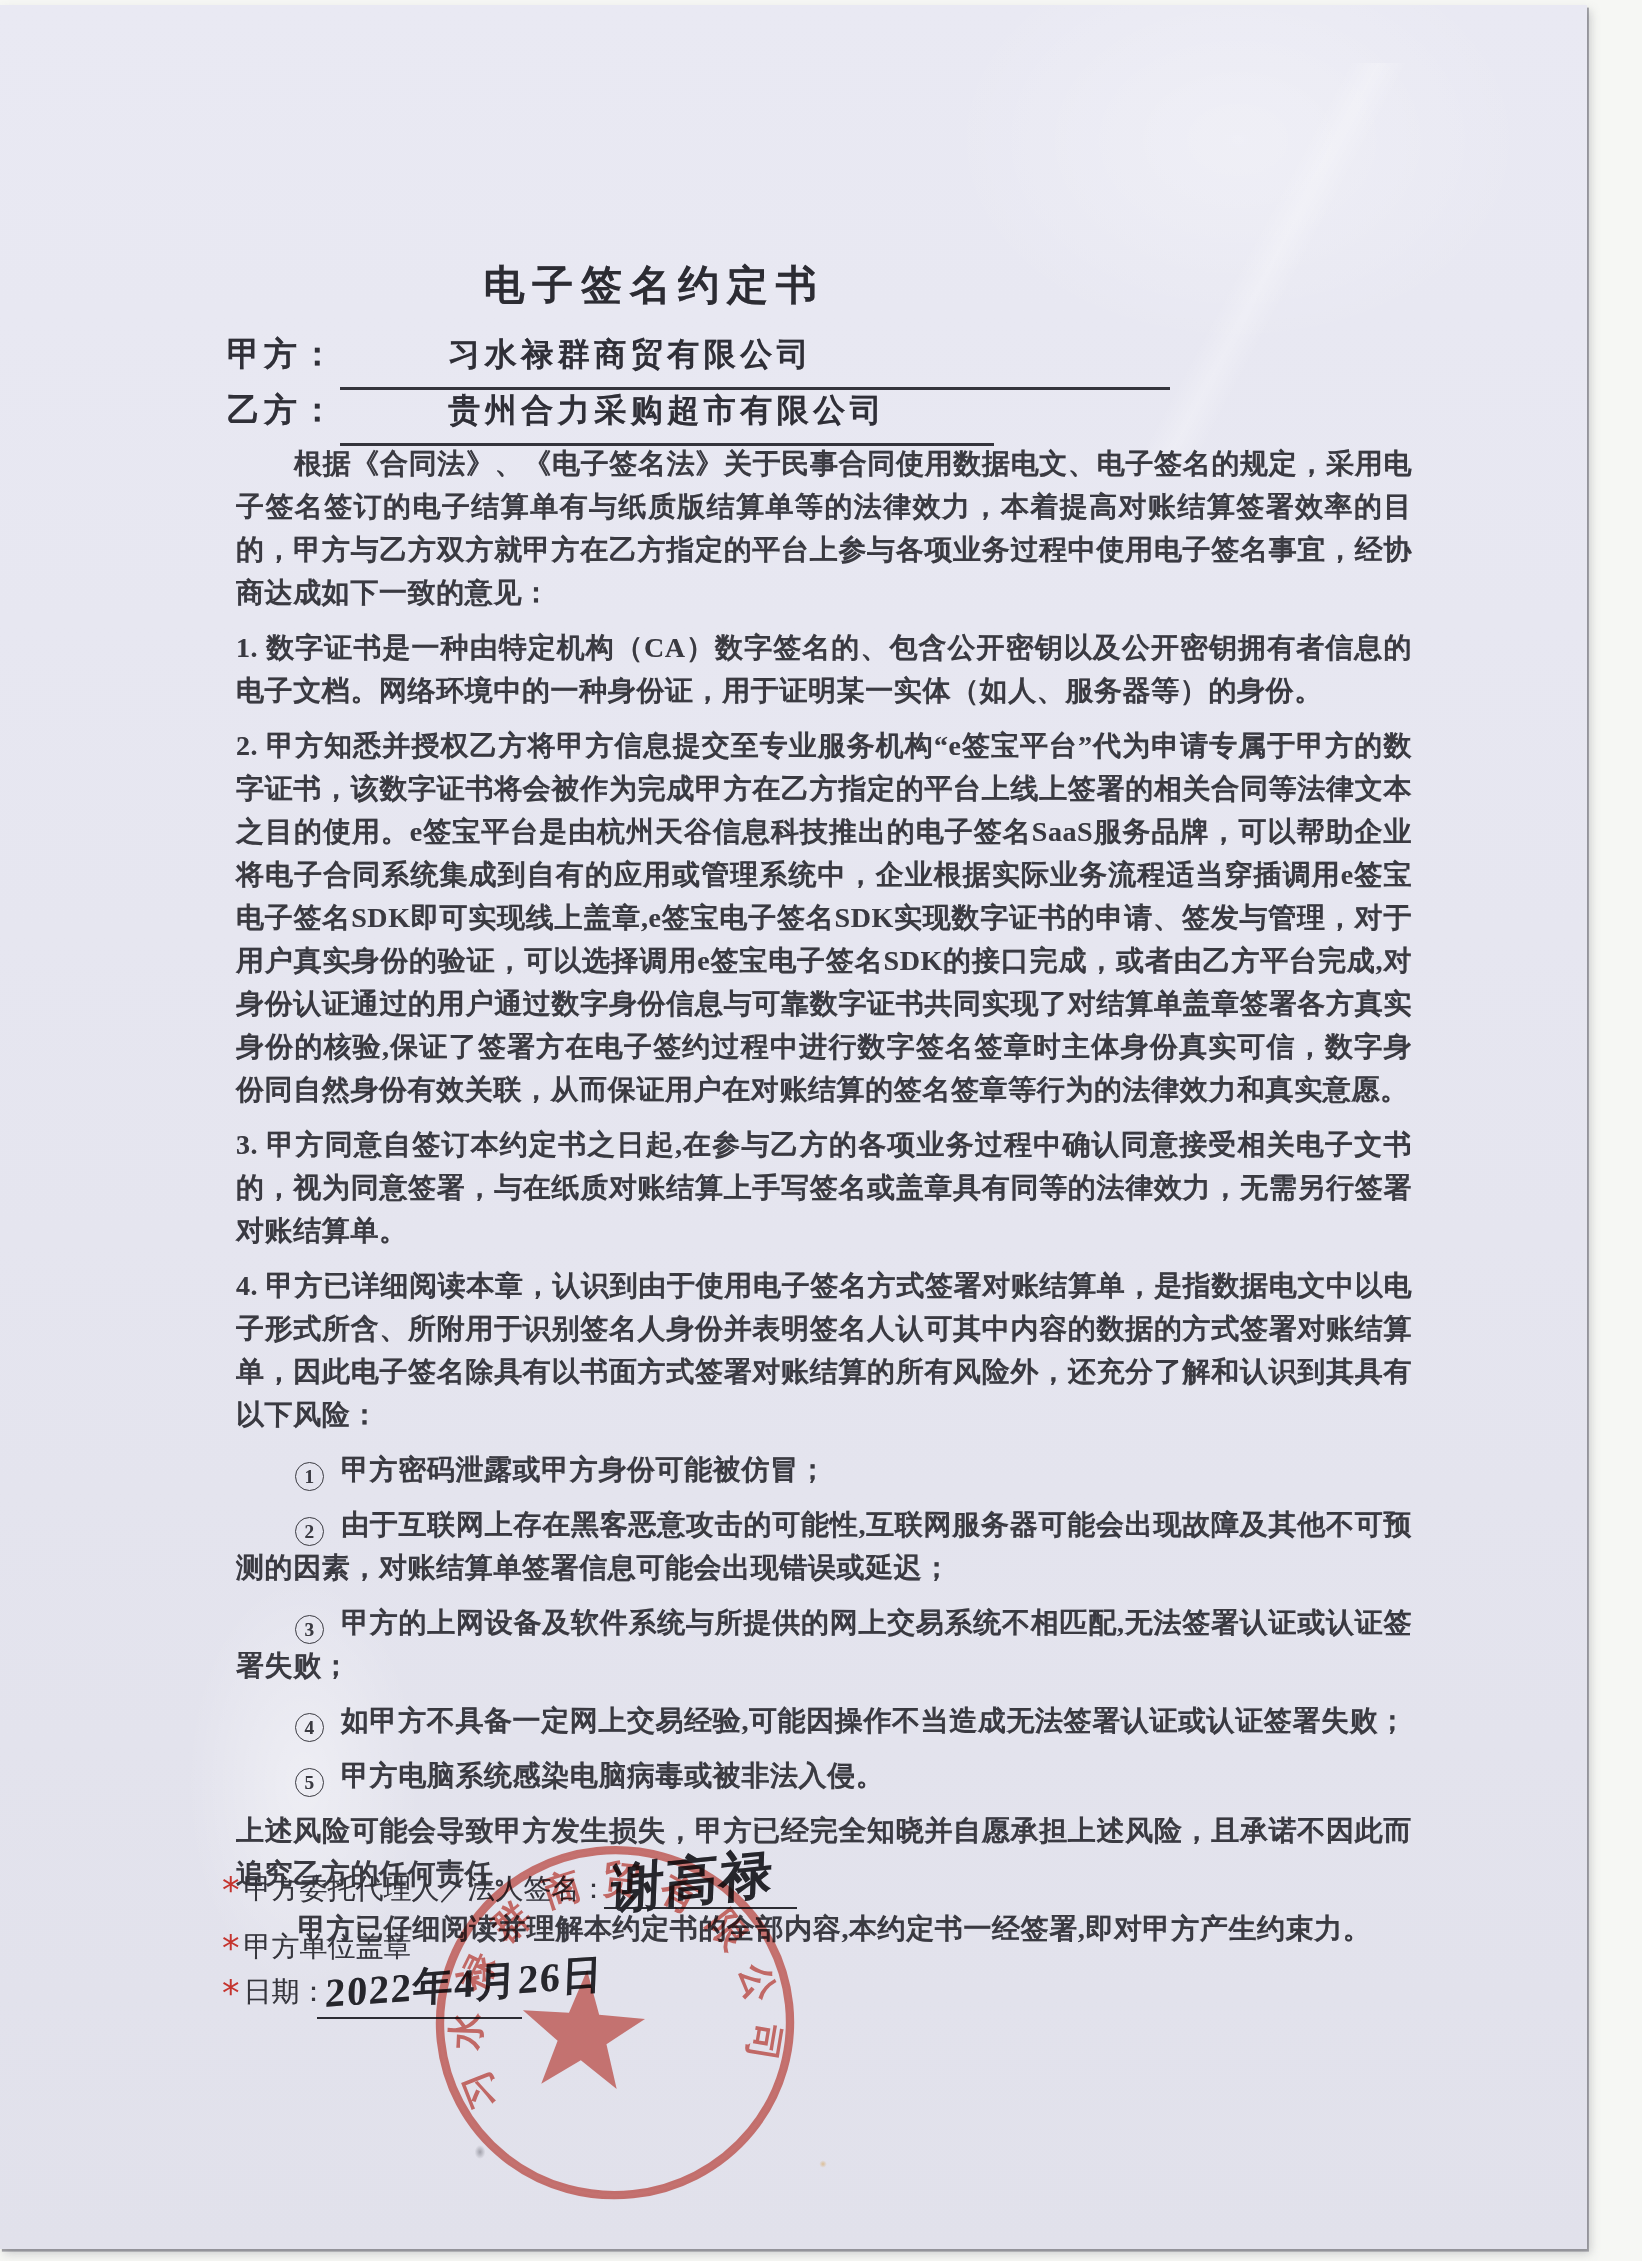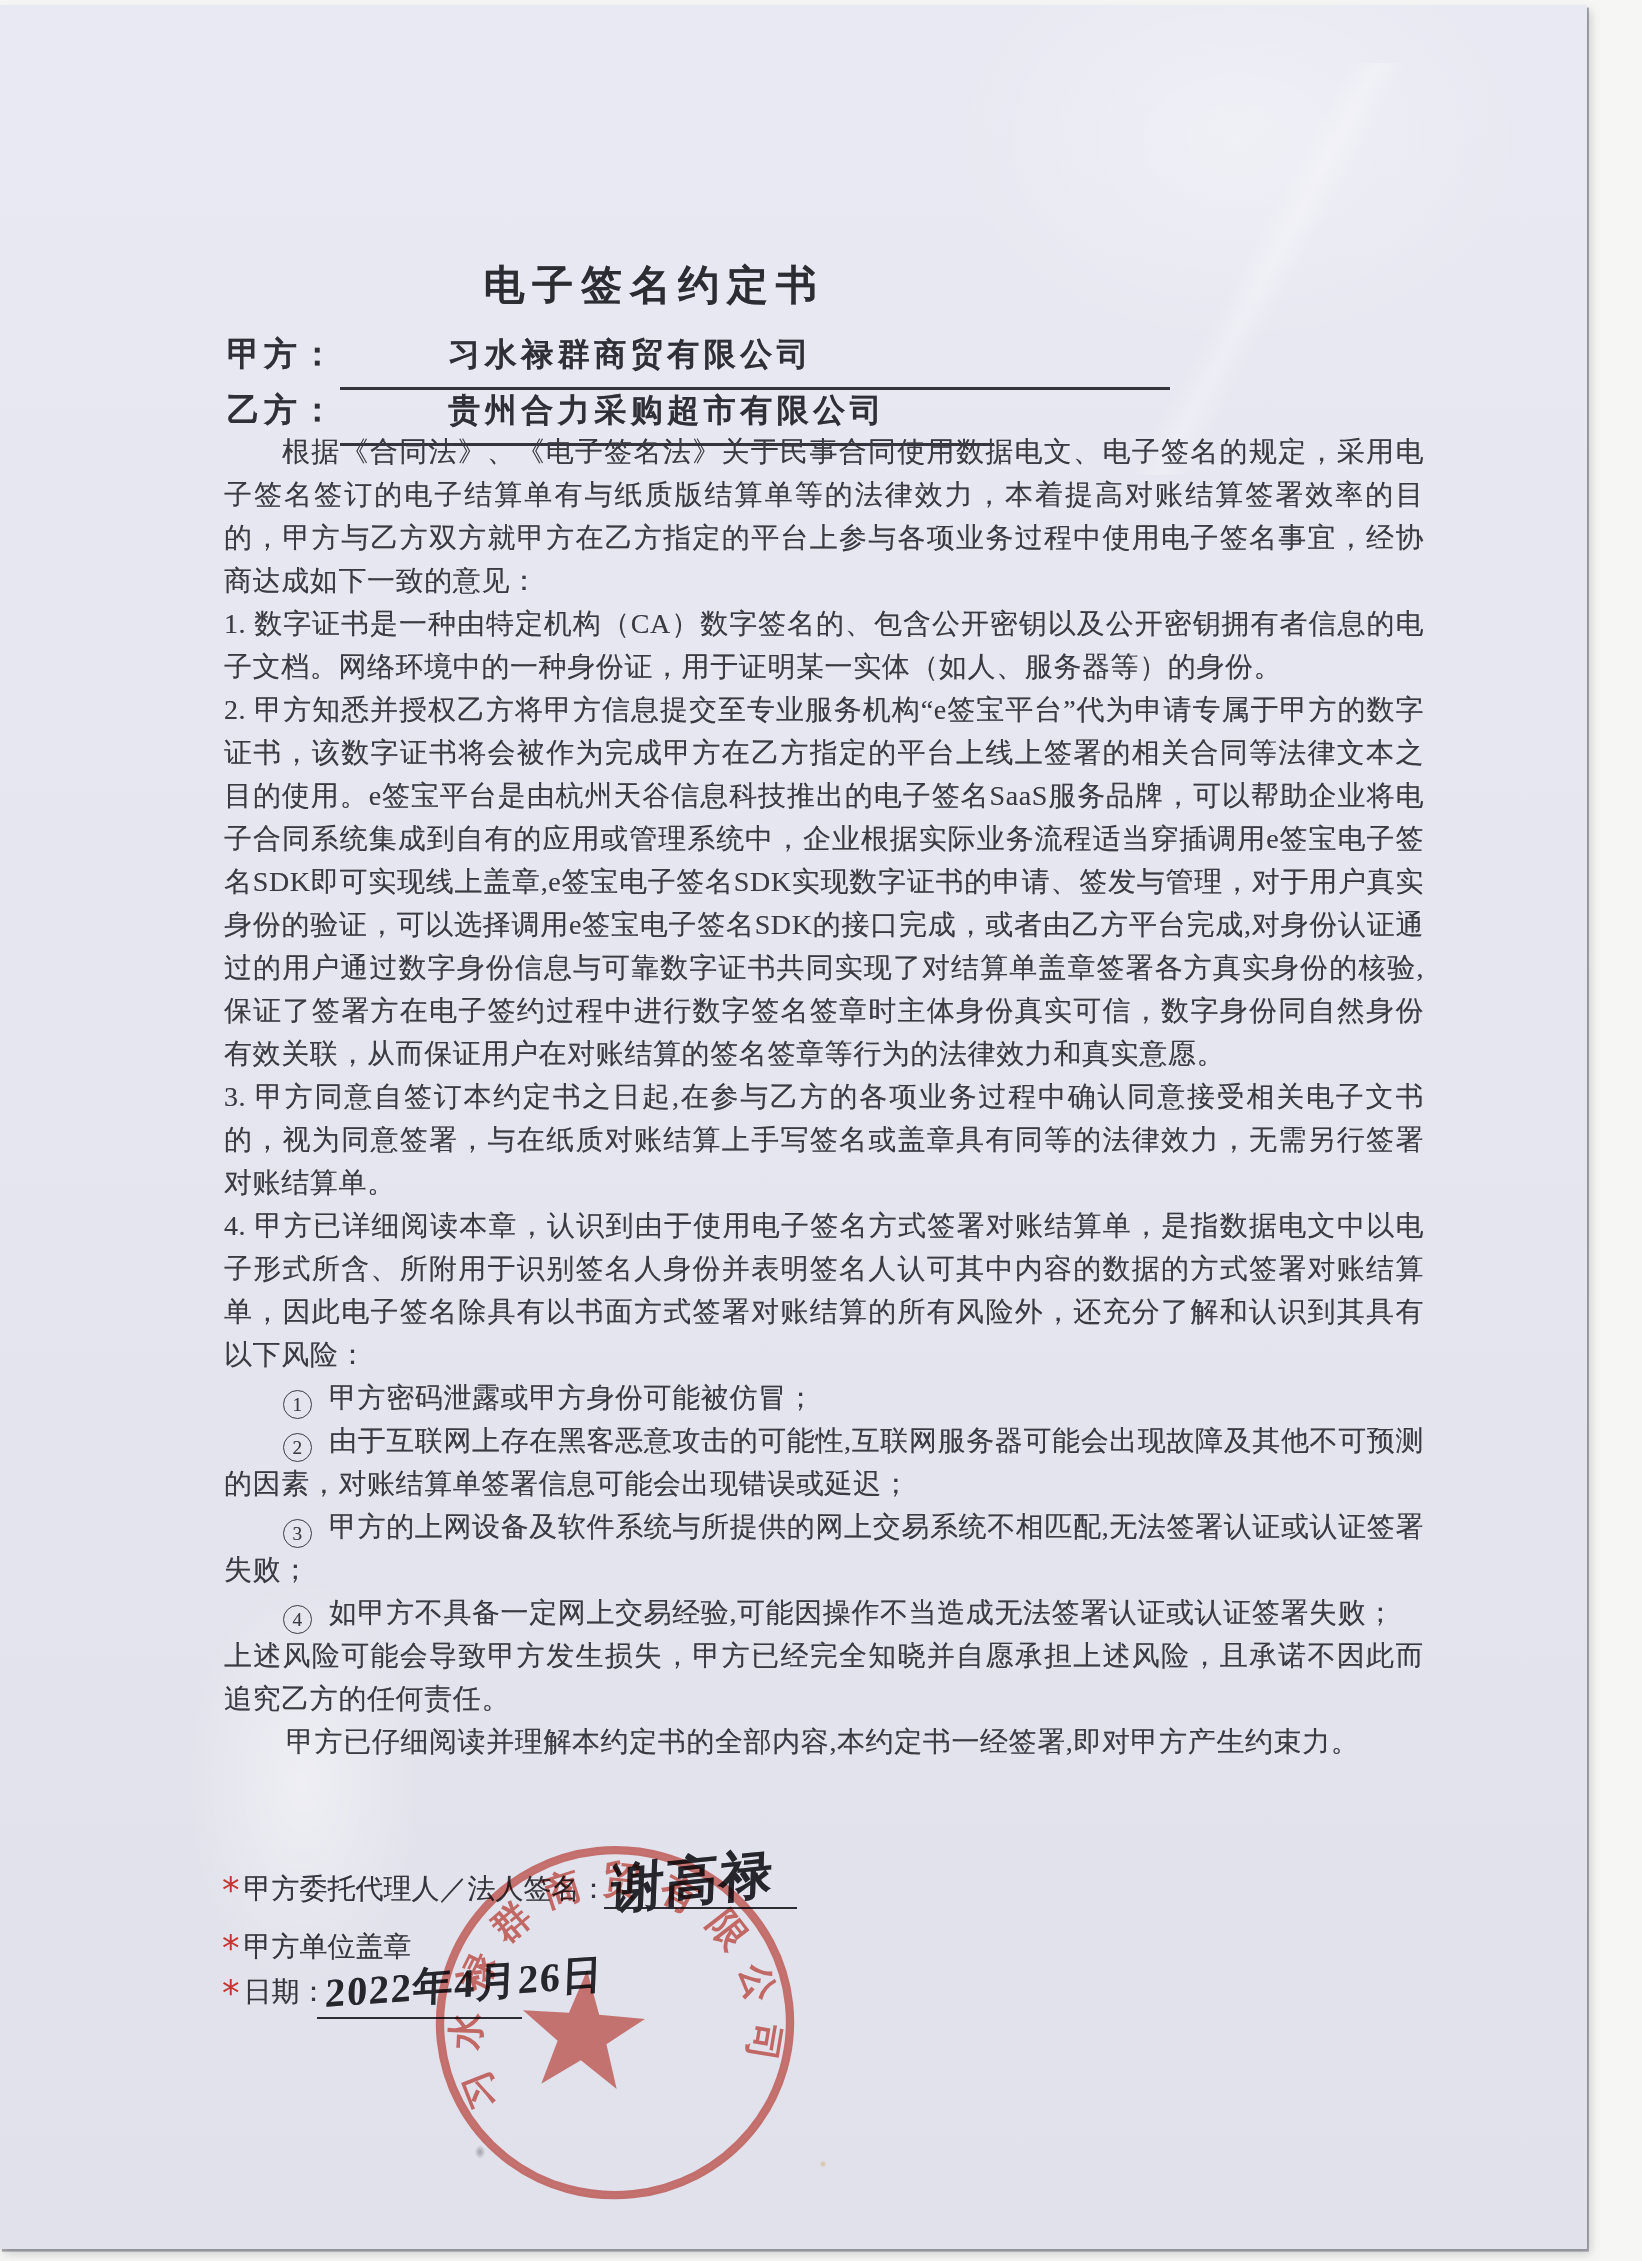--- a/index.html
+++ b/index.html
@@ -49,21 +49,21 @@
   .party-a .pline{width:722px;padding-left:108px;}
   .party-b{top:368px;}
   .party-b .pline{width:546px;padding-left:108px;margin-top:16px;}
   
   .body{
     position:absolute;left:224px;top:425px;width:1200px;
     font-size:28px;line-height:43px;letter-spacing:0.6px;
     text-align:justify;color:#3a3a41;
     text-shadow:0 0 0.6px rgba(55,55,65,.40);
   }
-  .body p{margin:0;}
+  .body p{margin:12px;font-weight:bold;}
   .ind{text-indent:58px;}
   .risk{text-indent:59px;margin:3.9px 0;}
   .closing{margin-top:18px;text-indent:62px;}
   .cnum{
     display:inline-block;width:27px;height:27px;line-height:27px;
     border:1.9px solid #3a3a41;border-radius:50%;
     text-align:center;font-size:19.3px;text-indent:0;
     vertical-align:-3.9px;margin-right:17px;
   }
   
@@ -117,20 +117,21 @@
     <p class="ind">根据《合同法》、《电子签名法》关于民事合同使用数据电文、电子签名的规定，采用电子签名签订的电子结算单有与纸质版结算单等的法律效力，本着提高对账结算签署效率的目的，甲方与乙方双方就甲方在乙方指定的平台上参与各项业务过程中使用电子签名事宜，经协商达成如下一致的意见：</p>
     <p>1. 数字证书是一种由特定机构（CA）数字签名的、包含公开密钥以及公开密钥拥有者信息的电子文档。网络环境中的一种身份证，用于证明某一实体（如人、服务器等）的身份。</p>
     <p>2. 甲方知悉并授权乙方将甲方信息提交至专业服务机构“e签宝平台”代为申请专属于甲方的数字证书，该数字证书将会被作为完成甲方在乙方指定的平台上线上签署的相关合同等法律文本之目的使用。e签宝平台是由杭州天谷信息科技推出的电子签名SaaS服务品牌，可以帮助企业将电子合同系统集成到自有的应用或管理系统中，企业根据实际业务流程适当穿插调用e签宝电子签名SDK即可实现线上盖章,e签宝电子签名SDK实现数字证书的申请、签发与管理，对于用户真实身份的验证，可以选择调用e签宝电子签名SDK的接口完成，或者由乙方平台完成,对身份认证通过的用户通过数字身份信息与可靠数字证书共同实现了对结算单盖章签署各方真实身份的核验,保证了签署方在电子签约过程中进行数字签名签章时主体身份真实可信，数字身份同自然身份有效关联，从而保证用户在对账结算的签名签章等行为的法律效力和真实意愿。</p>
     <p>3. 甲方同意自签订本约定书之日起,在参与乙方的各项业务过程中确认同意接受相关电子文书的，视为同意签署，与在纸质对账结算上手写签名或盖章具有同等的法律效力，无需另行签署对账结算单。</p>
     <p>4. 甲方已详细阅读本章，认识到由于使用电子签名方式签署对账结算单，是指数据电文中以电子形式所含、所附用于识别签名人身份并表明签名人认可其中内容的数据的方式签署对账结算单，因此电子签名除具有以书面方式签署对账结算的所有风险外，还充分了解和认识到其具有以下风险：</p>
 
     <p class="risk"><span class="cnum">1</span><span>甲方密码泄露或甲方身份可能被仿冒；</span></p>
     <p class="risk"><span class="cnum">2</span><span>由于互联网上存在黑客恶意攻击的可能性,互联网服务器可能会出现故障及其他不可预测的因素，对账结算单签署信息可能会出现错误或延迟；</span></p>
     <p class="risk"><span class="cnum">3</span><span>甲方的上网设备及软件系统与所提供的网上交易系统不相匹配,无法签署认证或认证签署失败；</span></p>
     <p class="risk"><span class="cnum">4</span><span>如甲方不具备一定网上交易经验,可能因操作不当造成无法签署认证或认证签署失败；</span></p>
+    <p class="risk"><span class="cnum">5</span><span>甲方电脑系统感染电脑病毒或被非法入侵。</span></p>
 
     <p>上述风险可能会导致甲方发生损失，甲方已经完全知晓并自愿承担上述风险，且承诺不因此而追究乙方的任何责任。</p>
     <p class="closing">甲方已仔细阅读并理解本约定书的全部内容,本约定书一经签署,即对甲方产生约束力。</p>
   </div>
 
   <div class="sig-row row-sign">
     <span class="req">*</span><span>甲方委托代理人／法人签名：</span>
   </div>
   <div class="uline uline-sign"></div>
   <div class="hand hand-sign">谢高禄</div>

